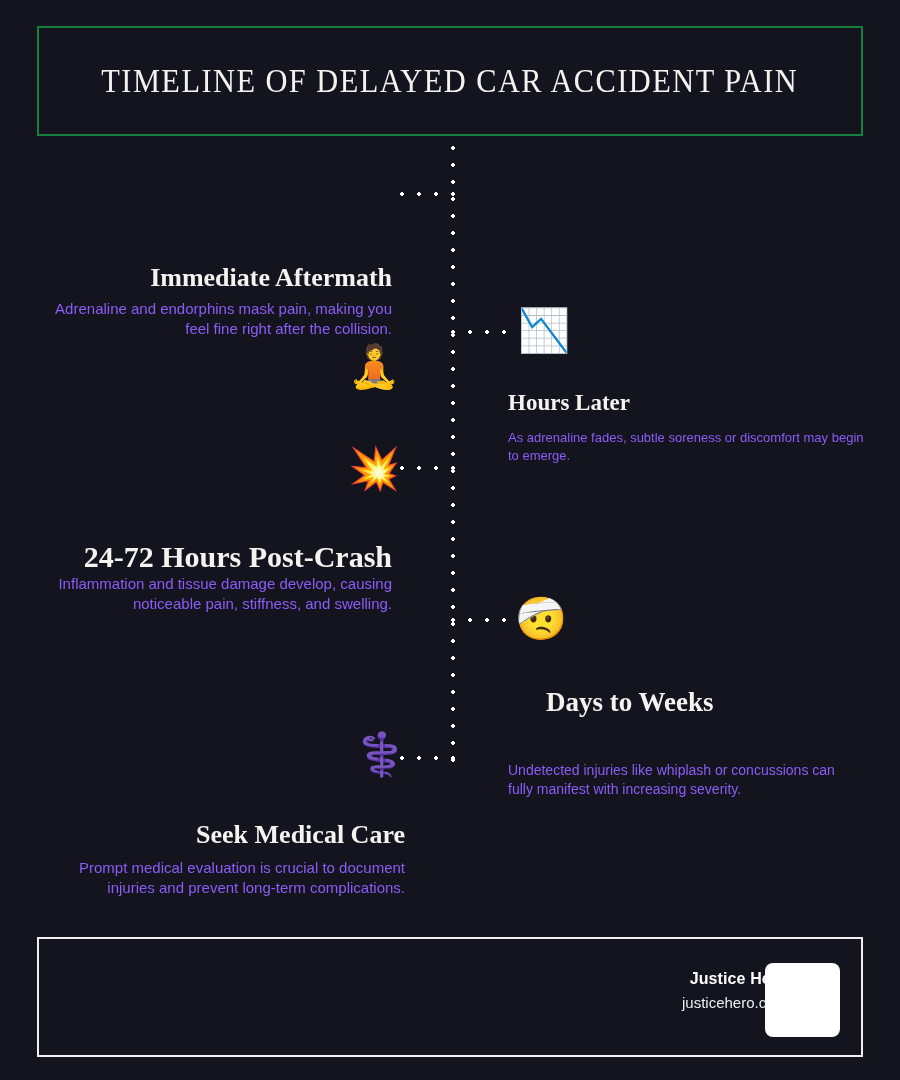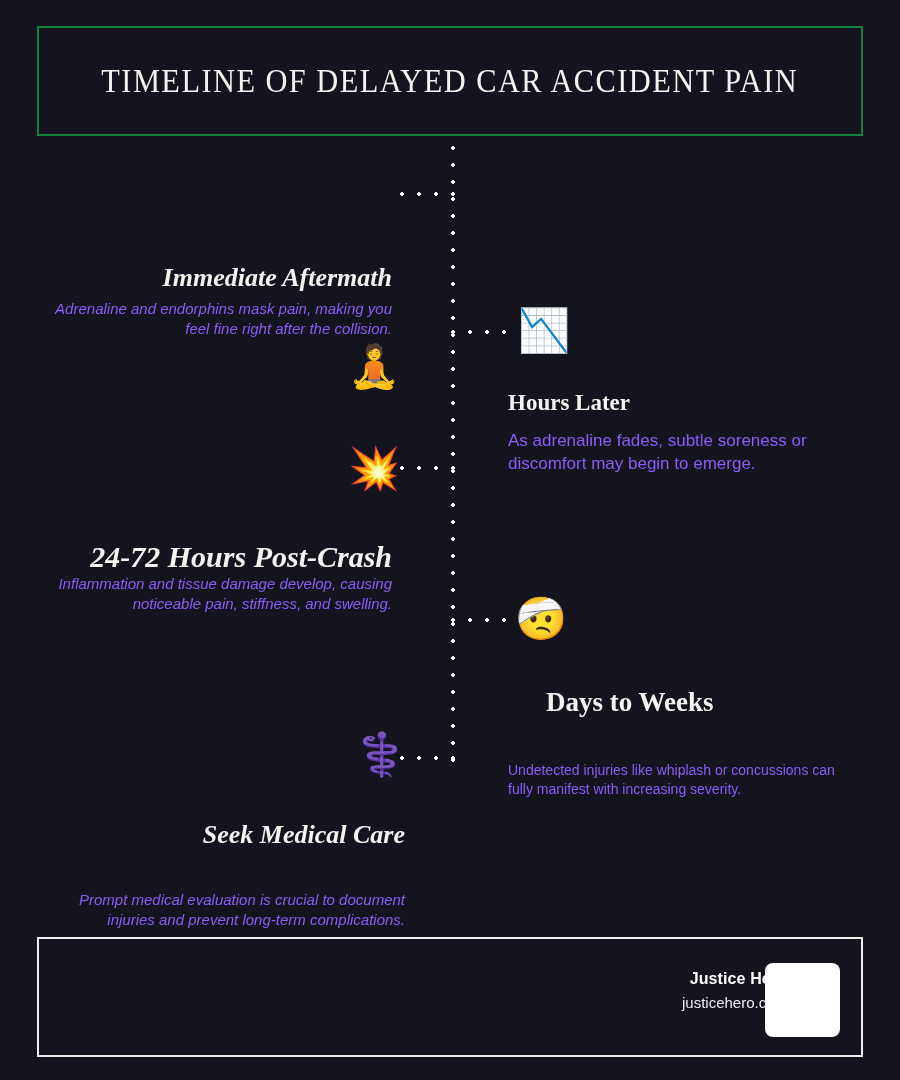--- a/index.html
+++ b/index.html
@@ -84,21 +84,21 @@
     line-height: 1.12;
     margin: 0;
     white-space: nowrap;
   }
   .entry-body {
     color: #8b5cf6;
     line-height: 1.36;
     margin: 0;
   }
   .entry.left  .entry-heading,
-  .entry.left  .entry-body { text-align: right; font-style: italic; }
+  .entry.left  .entry-body { text-align: right; }
   .entry.right .entry-heading,
   .entry.right .entry-body { text-align: left; }
 
   
   .footer-box {
     position: absolute;
     left: 37px;
     top: 937px;
     width: 826px;
     height: 120px;
@@ -149,42 +149,42 @@
   <div class="entry left" style="left:0px; top:170px; width:460px;">
     <div class="emoji" style="left:348px; top:176px;">🧘</div>
     <div class="entry-heading" style="position:absolute; left:0px; top:93px; width:392px; font-size:26px;">Immediate Aftermath</div>
     <div class="entry-body" style="position:absolute; left:42px; top:129px; width:350px; font-size:15px;">Adrenaline and endorphins mask pain, making you feel fine right after the collision.</div>
   </div>
   <div class="connector" style="left:400px; top:192px; width:55px;"></div>
 
   <div class="entry right" style="left:455px; top:298px; width:445px;">
     <div class="emoji" style="left:63px; top:12px;">📉</div>
     <div class="entry-heading" style="position:absolute; left:53px; top:92px; width:392px; font-size:23px;">Hours Later</div>
-    <div class="entry-body" style="position:absolute; left:53px; top:131px; width:365px; font-size:17px;">As adrenaline fades, subtle soreness or discomfort may begin to emerge.</div>
+    <div class="entry-body" style="position:absolute; left:53px; top:131px; width:365px; font-size:13px;">As adrenaline fades, subtle soreness or discomfort may begin to emerge.</div>
   </div>
   <div class="connector" style="left:451px; top:330px; width:55px;"></div>
 
   <div class="entry left" style="left:0px; top:436px; width:460px;">
     <div class="emoji" style="left:348px; top:12px;">💥</div>
     <div class="entry-heading" style="position:absolute; left:0px; top:104px; width:392px; font-size:30px;">24-72 Hours Post-Crash</div>
     <div class="entry-body" style="position:absolute; left:42px; top:138px; width:350px; font-size:15px;">Inflammation and tissue damage develop, causing noticeable pain, stiffness, and swelling.</div>
   </div>
   <div class="connector" style="left:400px; top:466px; width:55px;"></div>
 
   <div class="entry right" style="left:455px; top:588px; width:445px;">
     <div class="emoji" style="left:60px; top:10px;">🤕</div>
     <div class="entry-heading" style="position:absolute; left:53px; top:99px; width:392px; font-size:27px;margin-left:38px;">Days to Weeks</div>
     <div class="entry-body" style="position:absolute; left:53px; top:141px; width:355px; font-size:14px;margin-top:32px;">Undetected injuries like whiplash or concussions can fully manifest with increasing severity.</div>
   </div>
   <div class="connector" style="left:451px; top:618px; width:55px;"></div>
 
   <div class="entry left" style="left:0px; top:724px; width:460px;">
     <div class="emoji" style="left:355px; top:10px; color:#e0a93b;">⚕️</div>
     <div class="entry-heading" style="position:absolute; left:0px; top:96px; width:405px; font-size:26px;">Seek Medical Care</div>
-    <div class="entry-body" style="position:absolute; left:55px; top:134px; width:350px; font-size:15px;margin-top:32px;">Prompt medical evaluation is crucial to document injuries and prevent long-term complications.</div>
+    <div class="entry-body" style="position:absolute; left:55px; top:134px; width:350px; font-size:15px;">Prompt medical evaluation is crucial to document injuries and prevent long-term complications.</div>
   </div>
   <div class="connector" style="left:400px; top:756px; width:55px;"></div>
 
   <div class="footer-box"></div>
   <div class="footer-brand">
     <p class="footer-name">Justice Hero</p>
     <p class="footer-url">justicehero.com</p>
   </div>
   <div class="footer-logo"></div>
 

